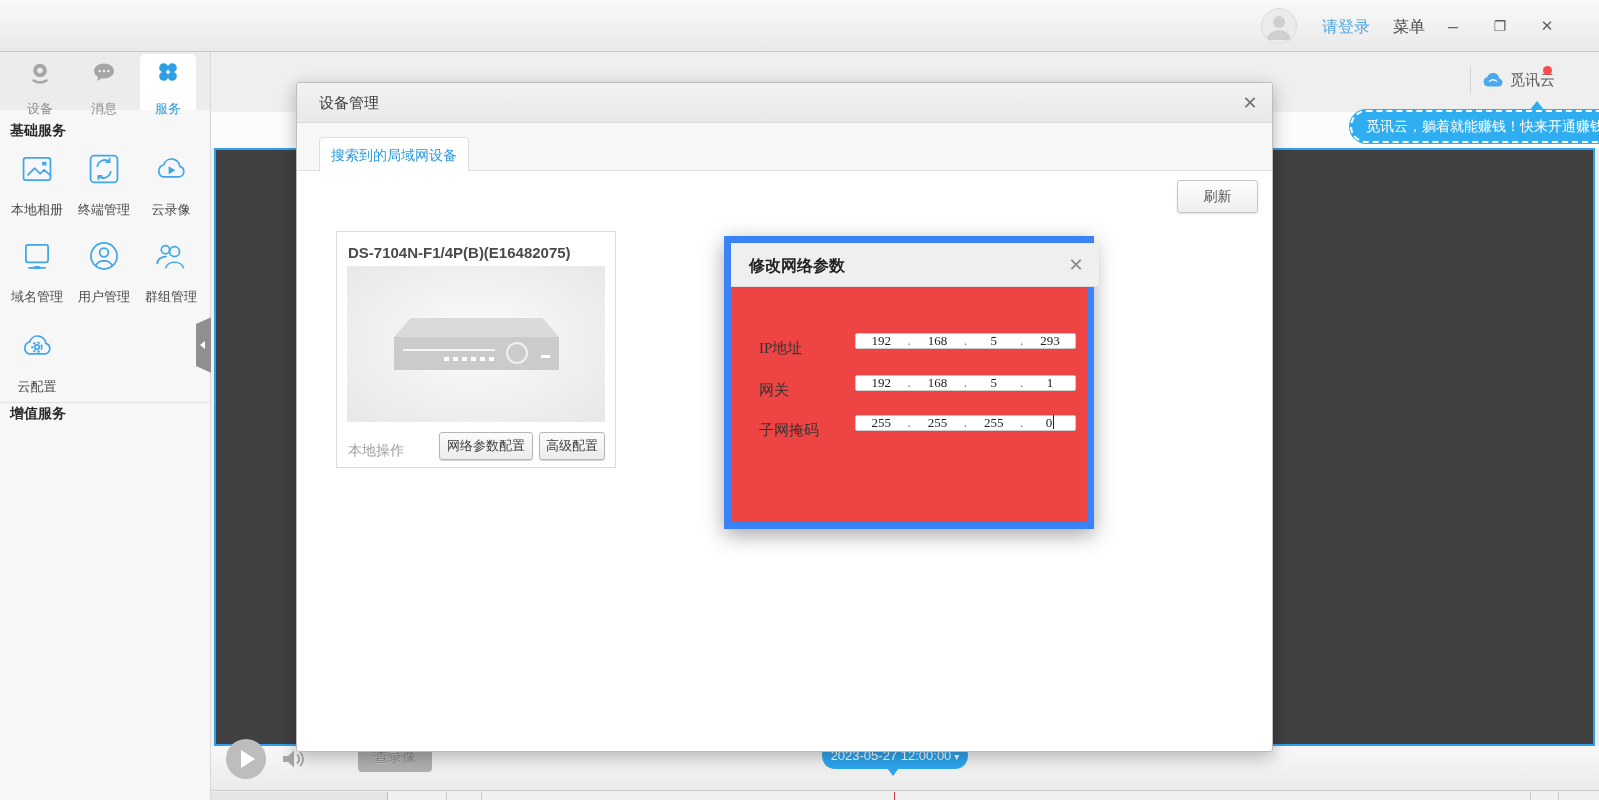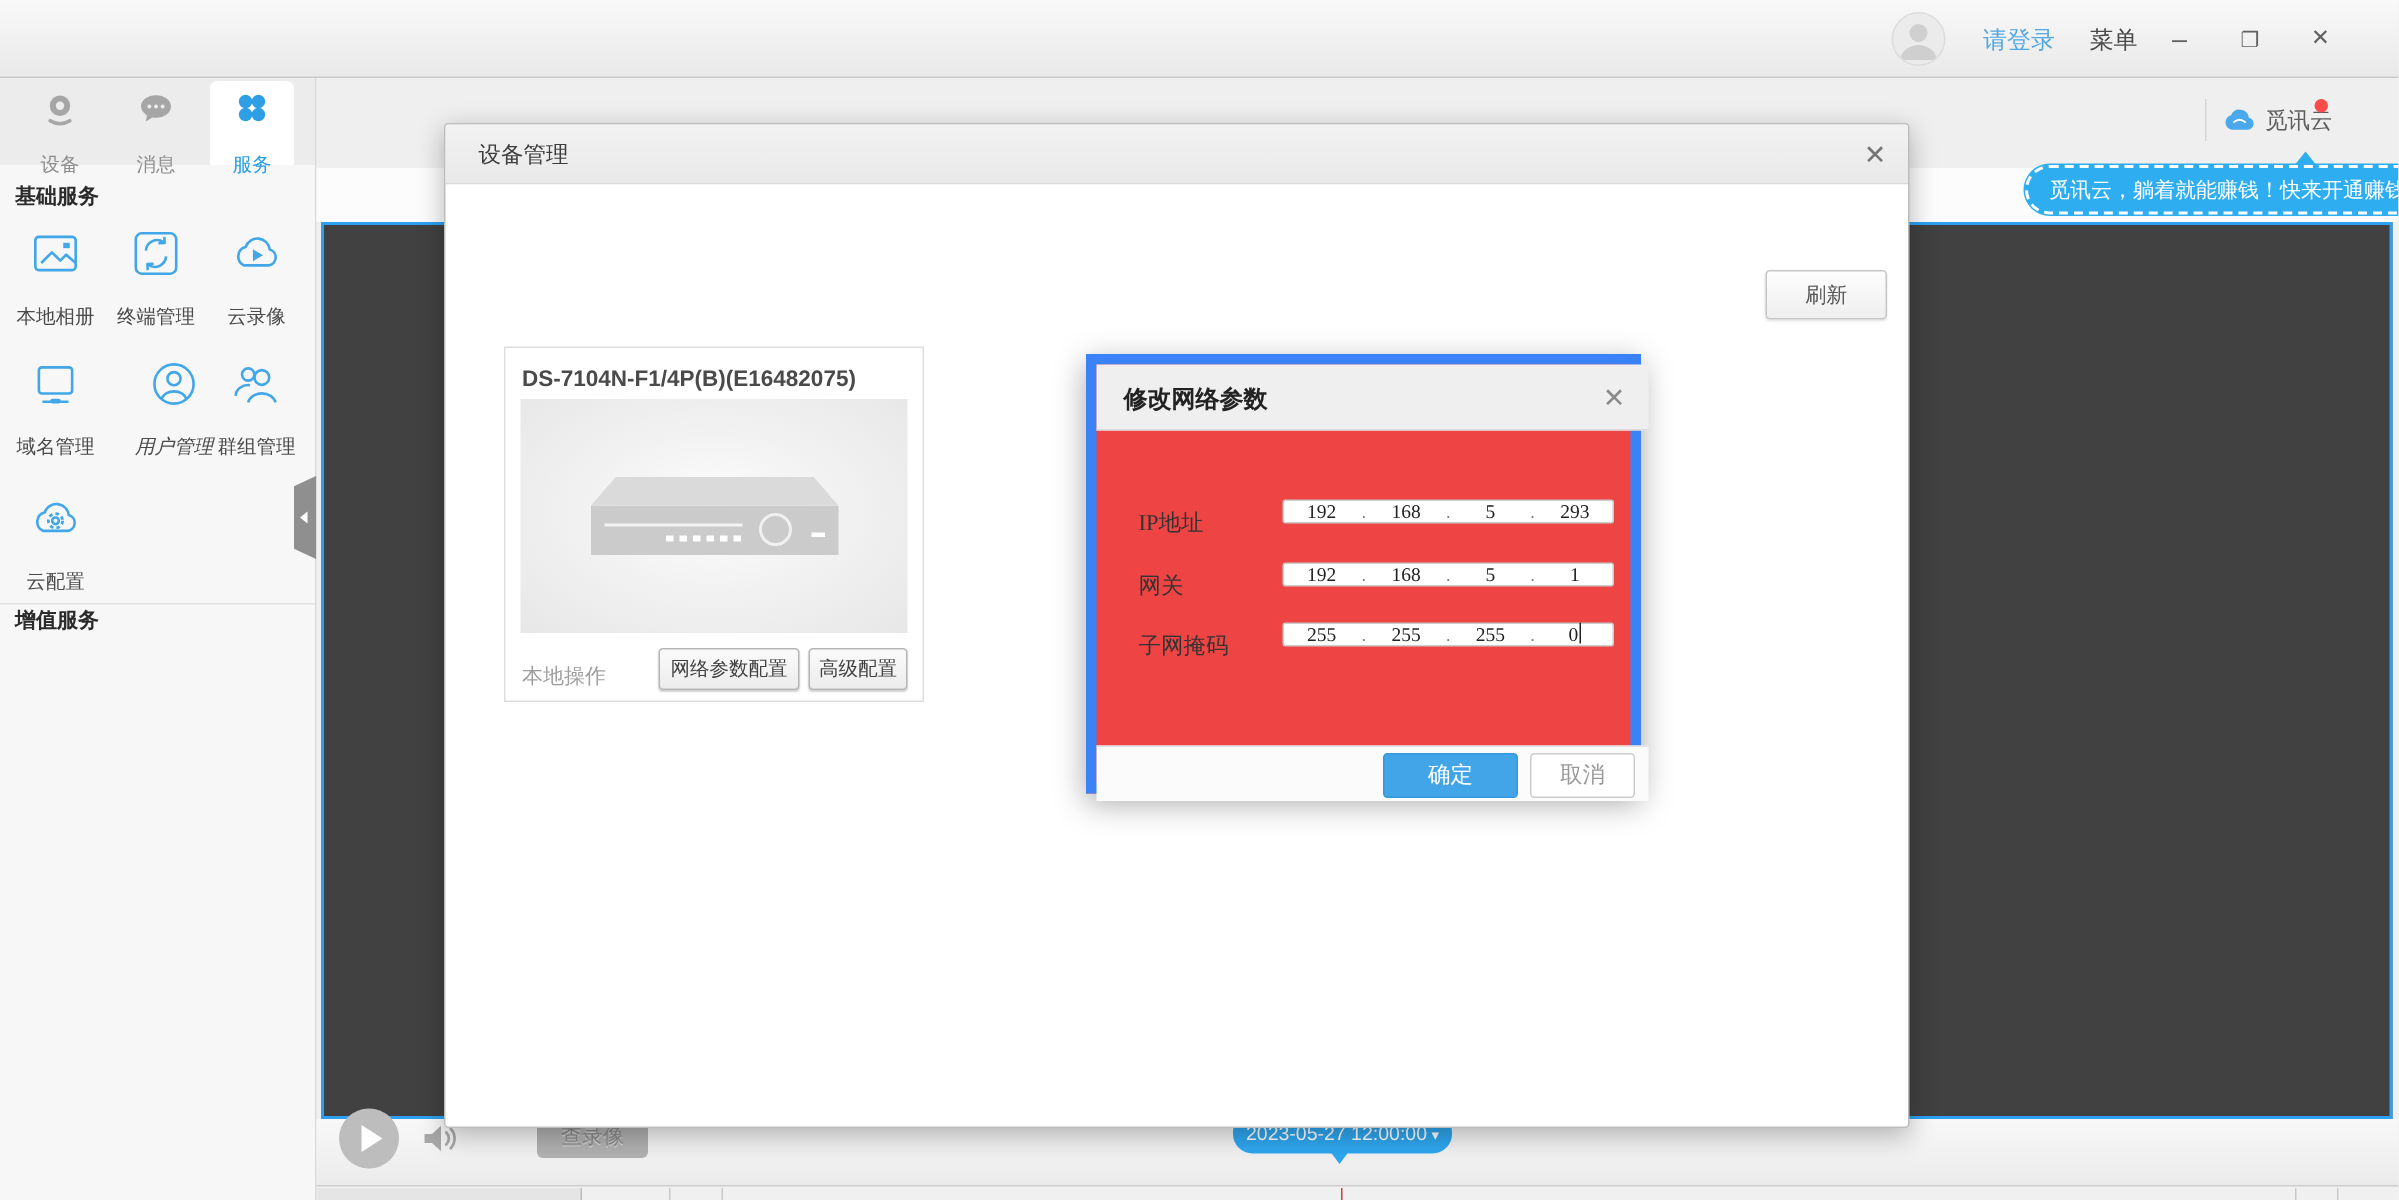--- a/index.html
+++ b/index.html
@@ -235,21 +235,21 @@
     </div>
 
     <div class="abs svc-item" style="left:6px; top:185px;">
       <svg width="38" height="38" viewBox="0 0 48 48" fill="none" stroke="#41a7e9" stroke-width="2.2">
         <rect x="10" y="10" width="28" height="22" rx="2.5"></rect>
         <path d="M13 39 h22"></path>
         <rect x="19.5" y="36.5" width="9" height="4" rx="2" fill="#41a7e9" stroke="none"></rect>
       </svg>
       <span class="slabel">域名管理</span>
     </div>
-    <div class="abs svc-item" style="left:85px; top:185px;font-style:italic;">
+    <div class="abs svc-item" style="left:73px; top:185px;">
       <svg width="38" height="38" viewBox="0 0 48 48" fill="none" stroke="#41a7e9" stroke-width="2.2">
         <circle cx="24" cy="24" r="16.5"></circle>
         <circle cx="24" cy="19.5" r="5.5"></circle>
         <path d="M13.5 36.5 a11 9 0 0 1 21 0"></path>
       </svg>
       <span class="slabel">用户管理</span>
     </div>
     <div class="abs svc-item" style="left:140px; top:185px;">
       <svg width="38" height="38" viewBox="0 0 48 48" fill="none" stroke="#41a7e9" stroke-width="2.2">
         <circle cx="17" cy="16" r="5.2"></circle>
@@ -317,20 +317,23 @@
     <div class="abs tick" style="left:270px;"></div>
     <div class="abs tick" style="left:1319px;"></div>
     <div class="abs tick" style="left:1347px;"></div>
     <div id="playhead" class="abs"></div>
   </div>
 
   <div id="dlg" class="abs">
     <div id="dlg-header" class="abs">
       <span id="dlg-title" class="abs">设备管理</span>
       <span id="dlg-close" class="abs">✕</span>
+    </div>
+    <div id="dlg-tabbar" class="abs">
+      <div id="dlg-tab" class="abs">搜索到的局域网设备</div>
     </div>
     <div id="refresh-btn" class="abs">刷新</div>
 
     <div id="card" class="abs">
       <span id="card-name" class="abs">DS-7104N-F1/4P(B)(E16482075)</span>
       <div id="card-img" class="abs">
         <div id="nvr" class="abs">
           <div id="nvr-top" class="abs"></div>
           <div id="nvr-front" class="abs">
             <div id="nvr-line" class="abs"></div>
@@ -389,19 +392,15 @@
         <span class="oct">255</span>
           <span class="dot">.</span>
           <span class="oct">255</span>
           <span class="dot">.</span>
           <span class="oct">255</span>
           <span class="dot">.</span>
           <span class="oct"><span>0</span><span class="text-cursor"></span></span>
       </div>
     </div>
 
-    <div id="modal-footer" class="abs">
-      <div id="btn-ok" class="abs">确定</div>
-      <div id="btn-cancel" class="abs">取消</div>
-    </div>
   </div>
 
 </div>
 
 </body></html>

